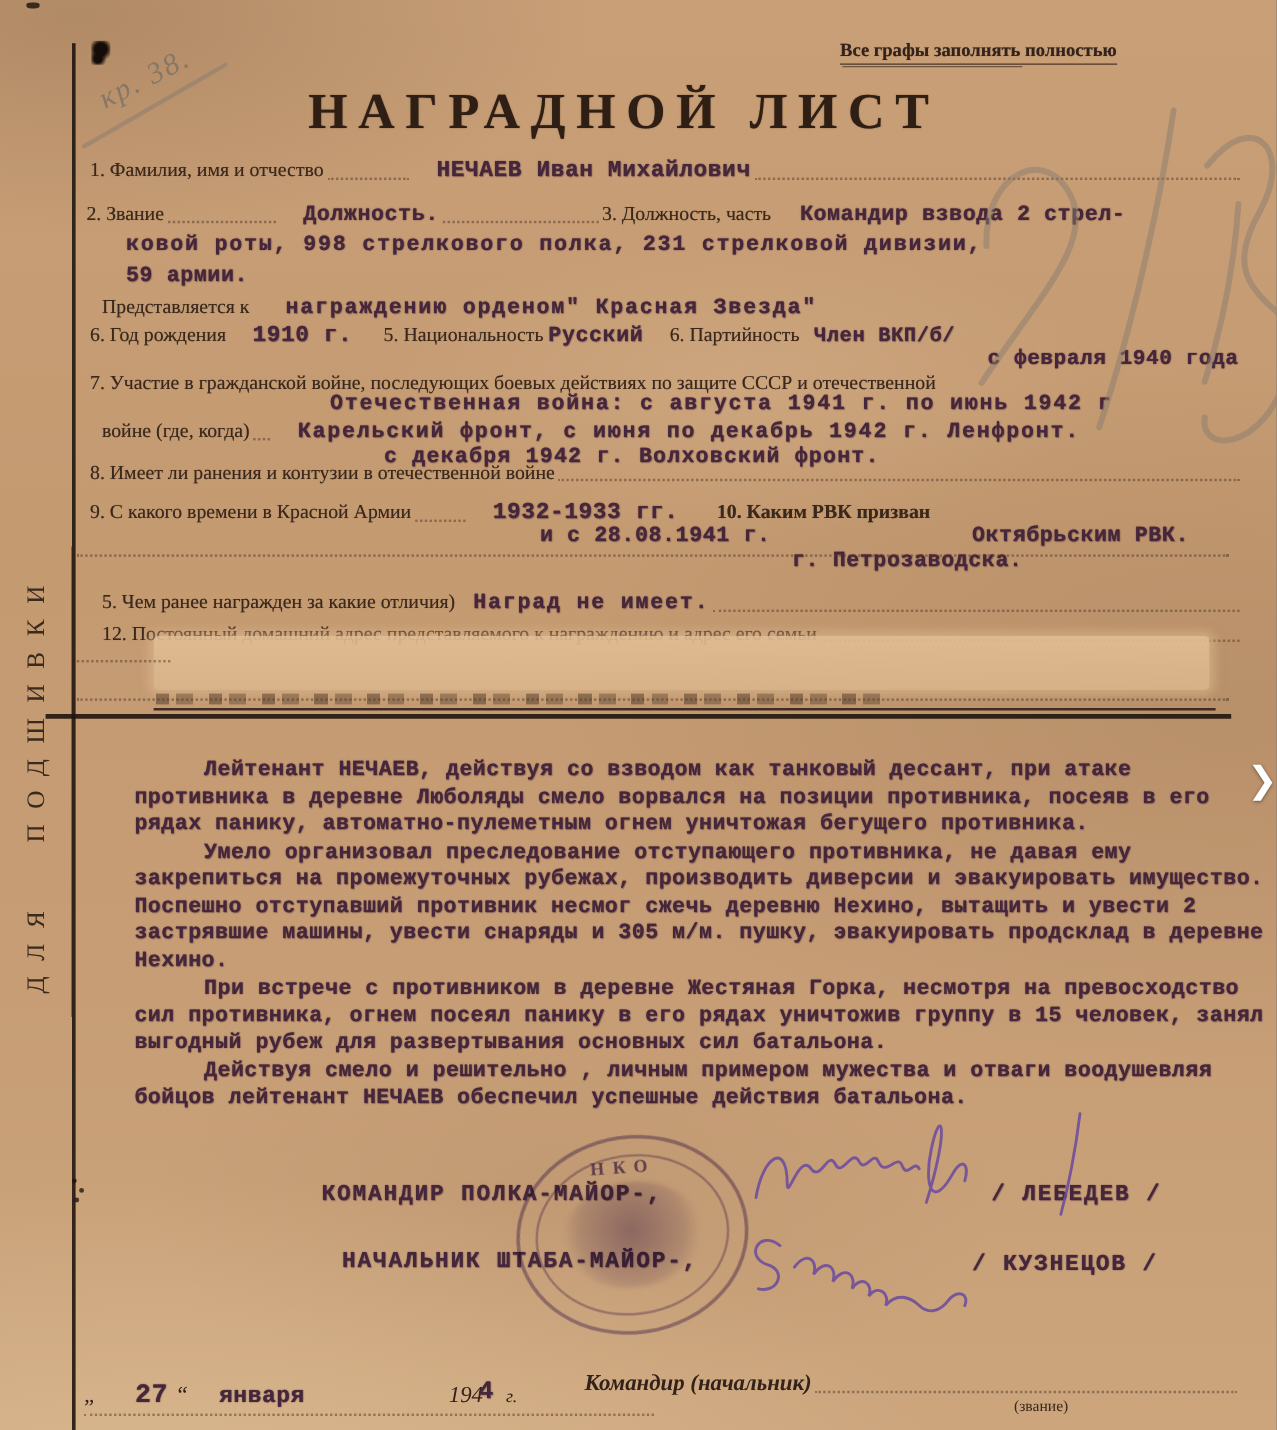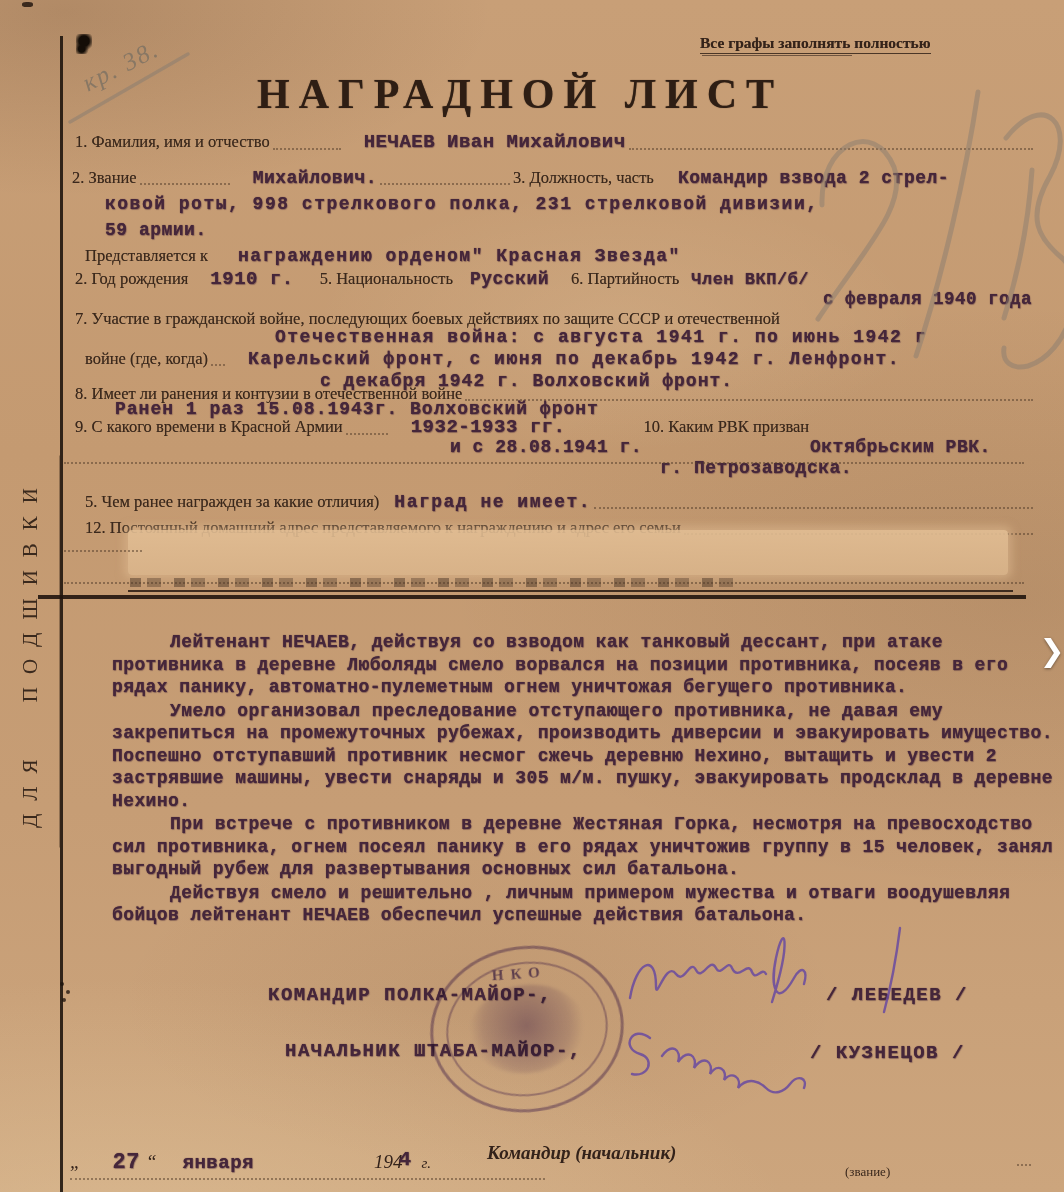--- a/index.html
+++ b/index.html
@@ -112,42 +112,42 @@
   <div class="row" style="top:131px;left:75px;right:28px;">
     <span class="lbl">1. Фамилия, имя и отчество</span>
     <span class="fill" style="max-width:68px;"></span>
     <span class="typed" style="font-size:19px;">НЕЧАЕВ Иван Михайлович</span>
     <span class="fill"></span>
   </div>
 
   <div class="row" style="top:168px;left:72px;right:10px;">
     <span class="lbl">2. Звание</span>
     <span class="fill" style="max-width:90px;"></span>
-    <span class="typed" style="font-size:18px;">Михайлович.</span>
+    <span class="typed" style="font-size:18px;">Должность.</span>
     <span class="fill" style="max-width:130px;"></span>
     <span class="lbl">3. Должность, часть</span>
     <span class="typed" style="font-size:18px;margin-left:24px;">Командир взвода 2 стрел-</span>
   </div>
   <div class="row" style="top:194px;left:85px;">
     <span class="typed" style="font-size:18px;letter-spacing:1.5px;">ковой роты, 998 стрелкового полка, 231 стрелковой дивизии,</span>
   </div>
   <div class="row" style="top:220px;left:85px;">
     <span class="typed" style="font-size:18px;">59 армии.</span>
   </div>
 
   <div class="row" style="top:246px;left:85px;right:60px;">
     <span class="lbl">Представляется к</span>
     <span class="typed" style="font-size:18px;margin-left:30px;letter-spacing:1.5px;">награждению  орденом" Красная Звезда"</span>
   </div>
 
   <div class="row" style="top:268px;left:75px;right:20px;">
-    <span class="lbl">2. Год рождения</span>
+    <span class="lbl">6. Год рождения</span>
     <span class="typed" style="font-size:19px;margin-left:22px;">1910 г.</span>
     <span class="lbl" style="margin-left:26px;">5. Национальность</span>
-    <span class="typed" style="font-size:18px;margin-left:17px;">Русский</span>
+    <span class="typed" style="font-size:18px;margin-left:4px;">Русский</span>
     <span class="lbl" style="margin-left:22px;">6. Партийность</span>
     <span class="typed" style="font-size:17px;margin-left:12px;">Член ВКП/б/</span>
   </div>
   <div class="row" style="top:289px;right:32px;">
     <span class="typed" style="font-size:17.5px;">с февраля 1940 года</span>
   </div>
 
   <div class="row" style="top:309px;left:75px;">
     <span class="lbl">7. Участие в гражданской войне, последующих боевых действиях по защите СССР и отечественной</span>
   </div>
@@ -160,29 +160,26 @@
     <span class="typed" style="font-size:18px;letter-spacing:1.5px;">Карельский фронт, с июня по декабрь 1942 г. Ленфронт.</span>
   </div>
   <div class="row" style="top:371px;left:300px;">
     <span class="typed" style="font-size:18px;letter-spacing:1px;">с декабря 1942 г. Волховский фронт.</span>
   </div>
 
   <div class="row" style="top:384px;left:75px;right:28px;">
     <span class="lbl">8. Имеет ли ранения и контузии в отечественной войне</span>
     <span class="fill"></span>
   </div>
-  <div class="row" style="top:399px;left:95px;">
-    <span class="typed" style="font-size:18px;letter-spacing:1px;">Ранен 1 раз 15.08.1943г. Волховский фронт</span>
-  </div>
 
   <div class="row" style="top:416px;left:75px;right:20px;">
     <span class="lbl">9. С какого времени в Красной Армии</span>
     <span class="fill" style="max-width:42px;"></span>
     <span class="typed" style="font-size:19px;">1932-1933 гг.</span>
-    <span class="lbl" style="margin-left:78px;">10. Каким РВК призван</span>
+    <span class="lbl" style="margin-left:32px;font-weight:bold;">10. Каким РВК призван</span>
   </div>
   <div class="row" style="top:437px;left:430px;">
     <span class="typed" style="font-size:18px;">и с 28.08.1941 г.</span>
   </div>
   <div class="row" style="top:437px;left:790px;">
     <span class="typed" style="font-size:18px;">Октябрьским РВК.</span>
   </div>
   <div class="row" style="top:458px;left:640px;">
     <span class="typed" style="font-size:18px;">г. Петрозаводска.</span>
   </div>
@@ -244,21 +241,21 @@
       <path d="M630,998 c6,-36 26,-46 26,-12 c0,16 10,-26 20,-12 c8,11 14,-16 20,-4 c6,12 14,-14 20,-2 c5,10 12,-10 16,0 c6,14 16,-8 20,4 c4,10 10,-6 14,2"></path>
       <path d="M772,1002 c20,-64 12,-82 4,-44 c-6,28 0,52 18,20 c8,-14 14,-8 10,6"></path>
       <path d="M900,928 c-4,32 -10,62 -16,84"></path>
     </g>
     <g stroke="rgba(104,74,160,.85)" stroke-width="2.4" fill="none" stroke-linecap="round">
       <path d="M650,1038 c-18,-14 -30,10 -10,16 c16,5 8,24 -8,20"></path>
       <path d="M662,1056 c10,-14 20,-6 16,6 c10,-14 20,-6 16,6 c10,-14 20,-6 16,6 c8,-12 18,-4 14,6 c8,-10 18,-2 14,8 c10,-12 22,-6 28,0 c8,8 18,4 24,-4 c8,-10 18,-6 14,4"></path>
     </g>
   </svg>
 
-  <div class="row" style="top:1142px;left:487px;right:30px;flex-direction:column;">
+  <div class="row" style="top:1142px;left:487px;right:30px;">
     <span class="cmdr">Командир (начальник)</span>
     <span class="fill"></span>
   </div>
   <div class="row" style="top:1164px;left:845px;">
     <span class="footer-rank">(звание)</span>
   </div>
 
   <div class="row" style="top:1150px;left:70px;width:475px;border-bottom:2px dotted rgba(80,57,40,.5);padding-bottom:3px;">
     <span class="date-txt">„</span>
     <span class="typed" style="font-size:22px;margin-left:32px;">27</span>

